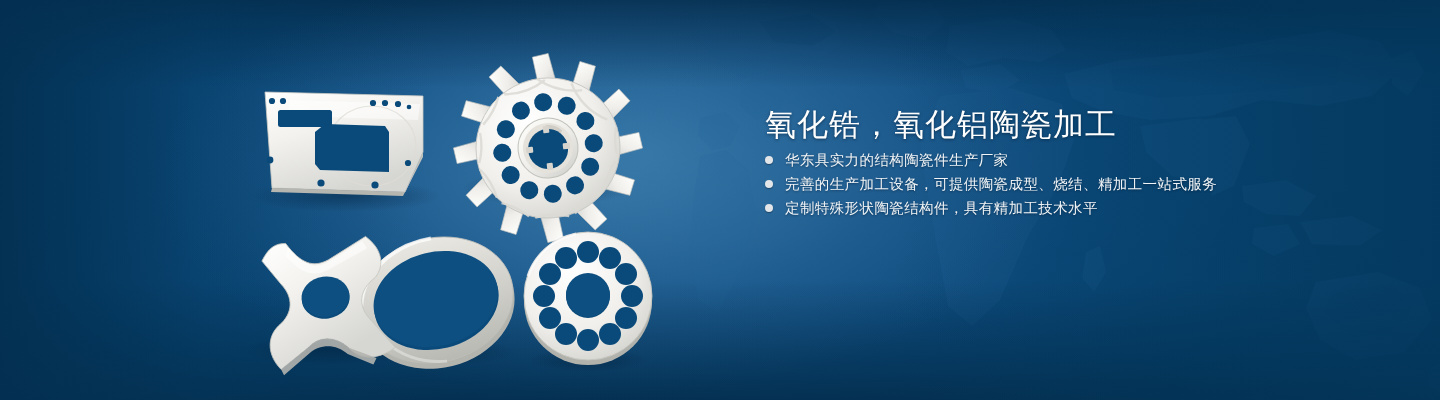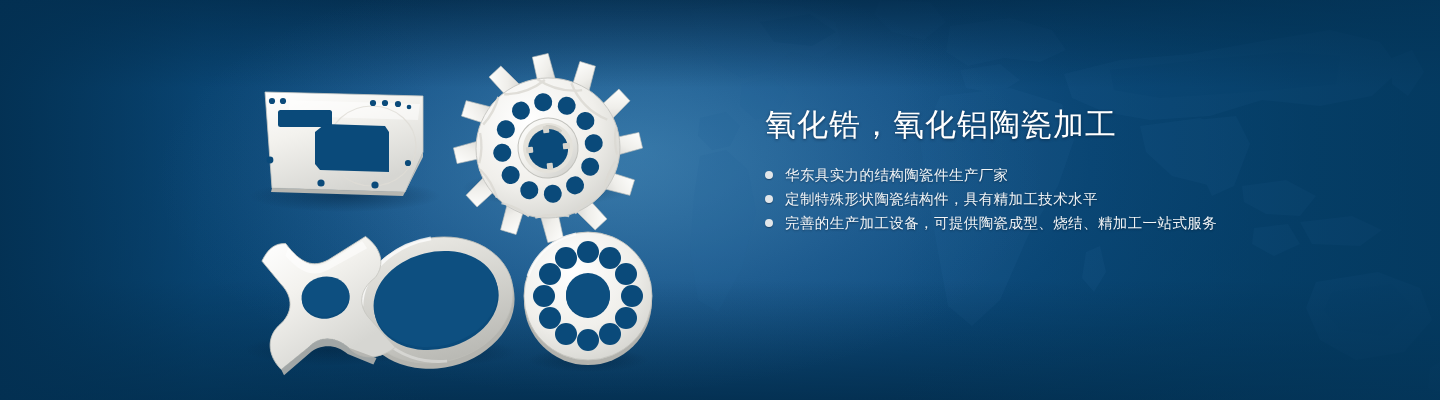--- a/index.html
+++ b/index.html
@@ -45,21 +45,21 @@
   .copy { position:absolute; left:765px; top:104px; width:620px; }
   .headline {
     color:#ffffff;
     font-size:31px;
     line-height:42px;
     letter-spacing:1px;
     font-weight:400;
     white-space:nowrap;
     text-shadow:0 1px 3px rgba(0,20,40,.55);
   }
-  .bullets { margin-top:17px; }
+  .bullets { margin-top:2px; }
   .bullet {
     display:flex;
     align-items:center;
     height:24px;
     white-space:nowrap;
   }
   .bullet-dot {
     width:8px; height:8px;
     border-radius:50%;
     background:#e2e6e9;
@@ -330,22 +330,22 @@
   <div class="copy">
     <div class="headline">氧化锆，氧化铝陶瓷加工</div>
 
     <div class="bullets">
       <div class="bullet">
         <span class="bullet-dot"></span>
         <span class="bullet-text">华东具实力的结构陶瓷件生产厂家</span>
       </div>
       <div class="bullet">
         <span class="bullet-dot"></span>
-        <span class="bullet-text">定制特殊形状陶瓷结构件，具有精加工技术水平</span>
+        <span class="bullet-text">完善的生产加工设备，可提供陶瓷成型、烧结、精加工一站式服务</span>
       </div>
       <div class="bullet">
         <span class="bullet-dot"></span>
-        <span class="bullet-text">完善的生产加工设备，可提供陶瓷成型、烧结、精加工一站式服务</span>
+        <span class="bullet-text">定制特殊形状陶瓷结构件，具有精加工技术水平</span>
       </div>
     </div>
   </div>
 
 </div>
 
 </body></html>

